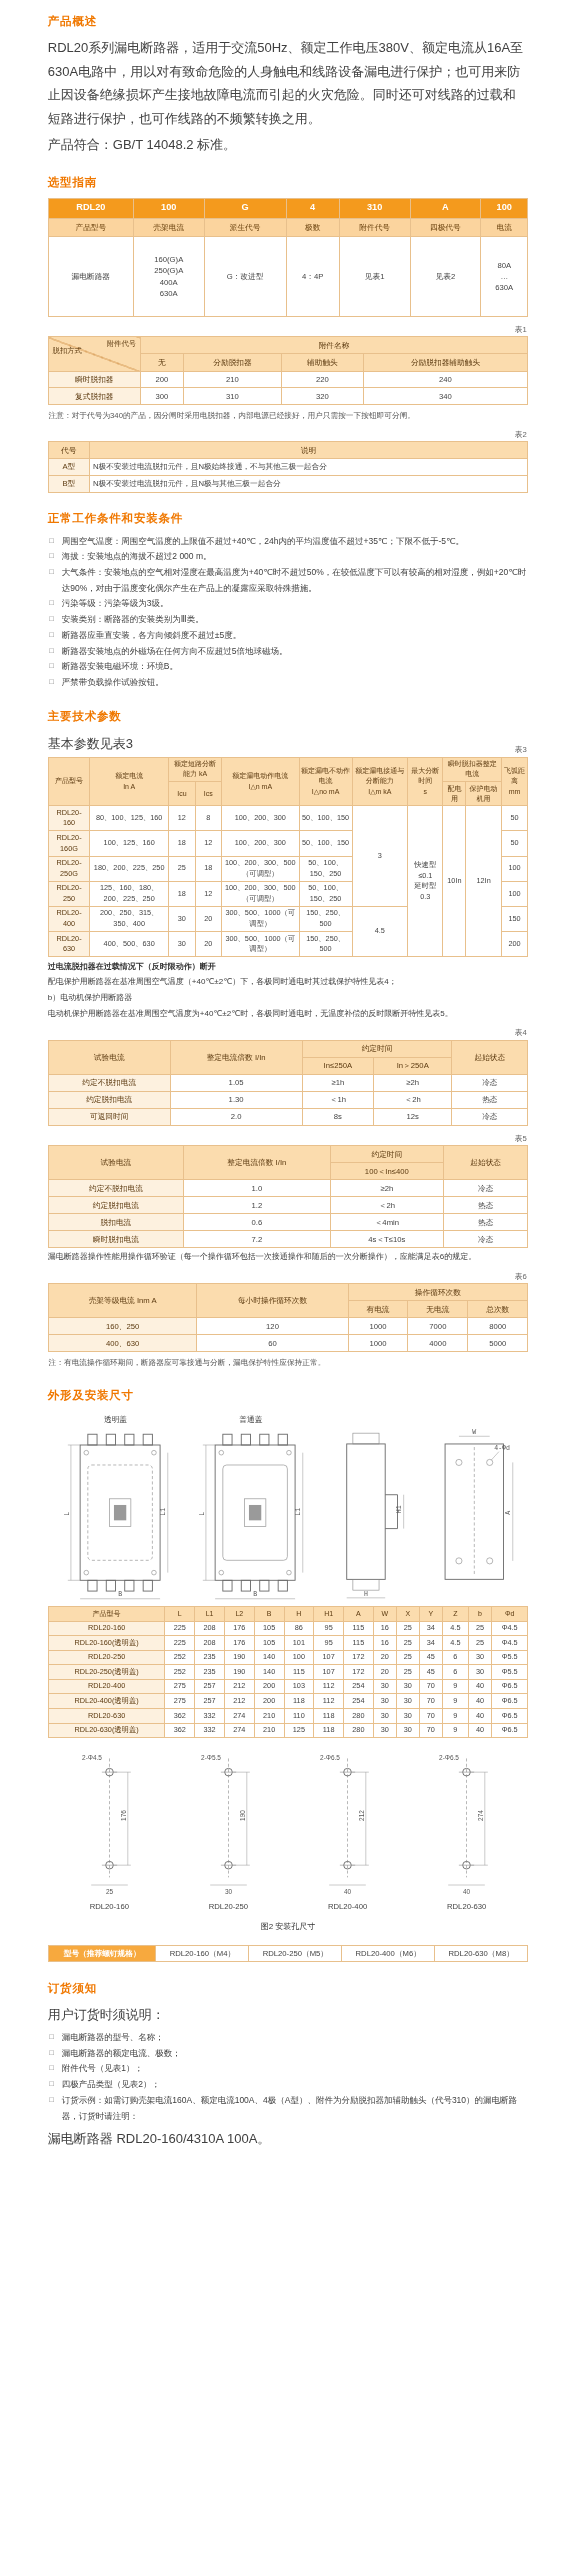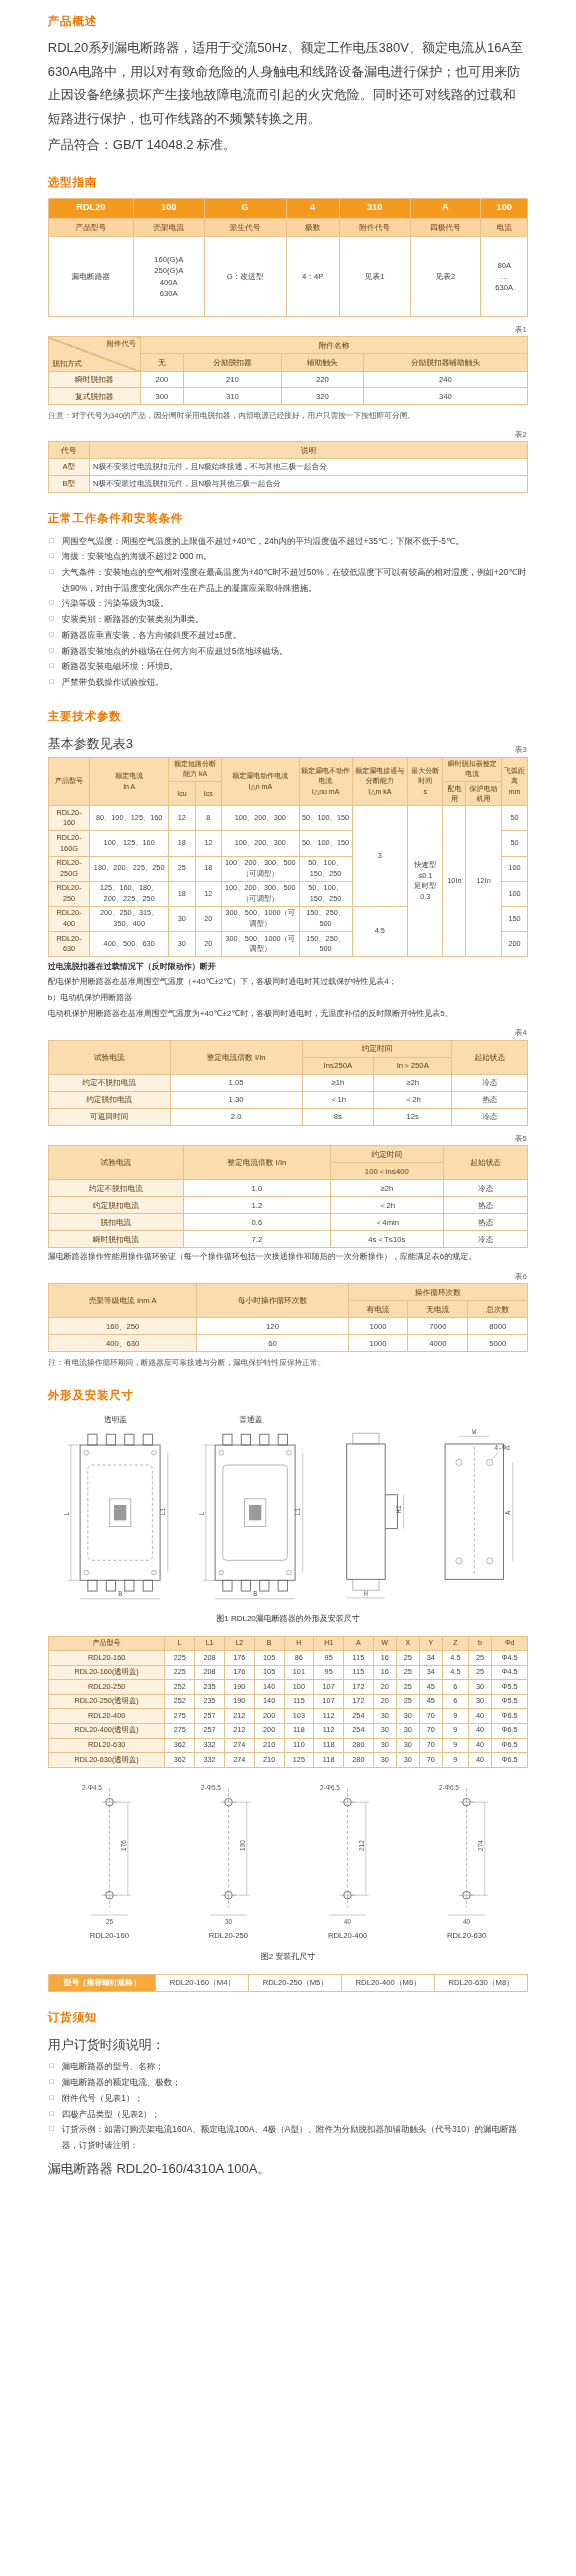--- a/index.html
+++ b/index.html
@@ -29,21 +29,21 @@
   
   .sel-table td.code{background:#f49a1d;color:#fff;font-weight:bold;font-size:9.2px;height:20px;}
   .sel-table td.sub{background:#fbd49e;color:#6b430f;height:18.4px;}
   .sel-table td.val{height:80px;}
 
   
   .att-table th.diag{width:92px;min-width:92px;height:32px;padding:0;position:relative;
     background-image:linear-gradient(to top right,transparent calc(50% - 0.5px),#d79b55 calc(50% - 0.5px),
                      #d79b55 calc(50% + 0.5px),transparent calc(50% + 0.5px));}
   .att-table .c-tr{position:absolute;top:2.3px;right:3.8px;font-size:7.3px;}
-  .att-table .c-bl{position:absolute;bottom:1px;left:3.8px;font-size:7.3px;}
+  .att-table .c-bl{position:absolute;bottom:14px;left:3.8px;font-size:7.3px;}
 
   
   .t3 th{font-size:7px;padding:1.5px 1.5px;}
   .t3 td{font-size:7.3px;padding:1.5px 2.3px;}
 
   .t45 td,.t45 th,.t6 td,.t6 th{height:17px;}
 
   
   ul.sq{list-style:none;margin:3.1px 0;padding:0;}
   ul.sq li{font-size:8.5px;line-height:1.85;padding-left:14px;position:relative;}
@@ -495,21 +495,20 @@
           <line x1="48" y1="12" x2="88" y2="12" class="dim"></line>
           <text x="68" y="9" class="dimtxt" text-anchor="middle">W</text>
           <line x1="118" y1="46" x2="118" y2="174" class="dim"></line>
           <text x="115" y="114" class="dimtxt" transform="rotate(-90 115 114)">A</text>
           <line x1="90" y1="43" x2="100" y2="32" class="dim"></line>
           <text x="94" y="30" class="dimtxt">4-Φd</text>
         </svg>
       </div>
     </div>
 
-    <div class="figcaption">图1 RDL20漏电断路器的外形及安装尺寸</div>
 
     <table class="t3">
       <thead>
           <tr>
             <th>产品型号</th>
             <th>L</th>
             <th>L1</th>
             <th>L2</th>
             <th>B</th>
             <th>H</th>

